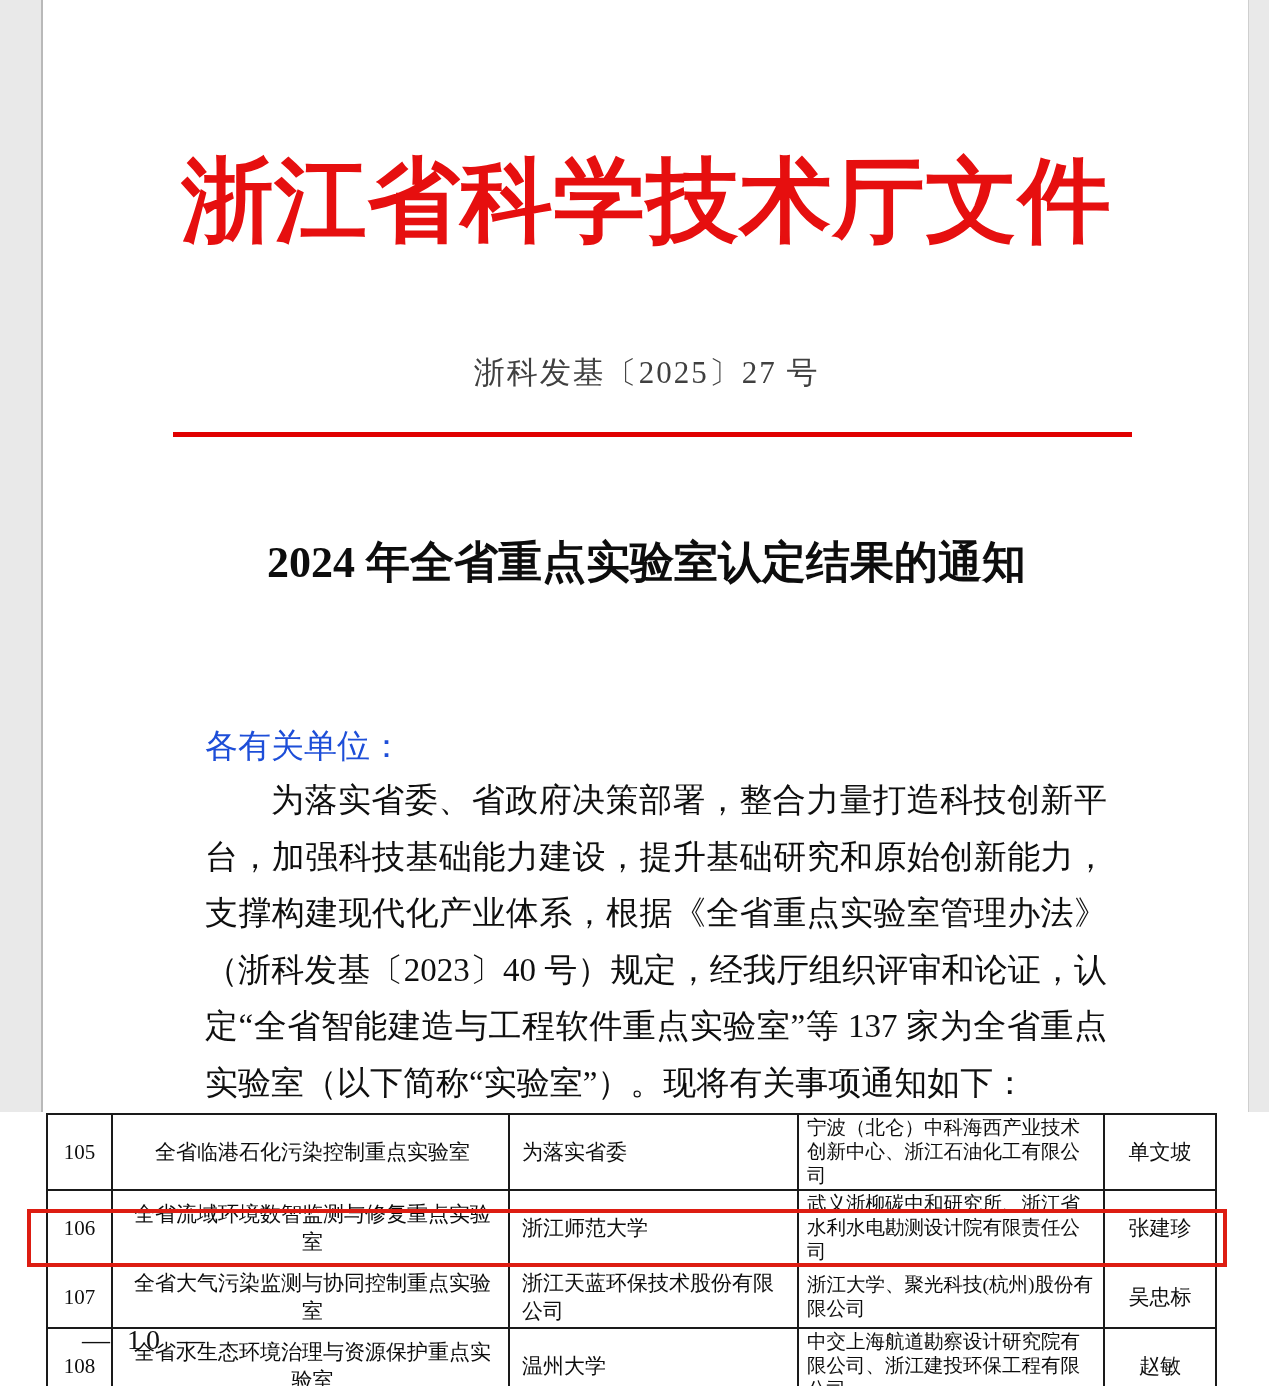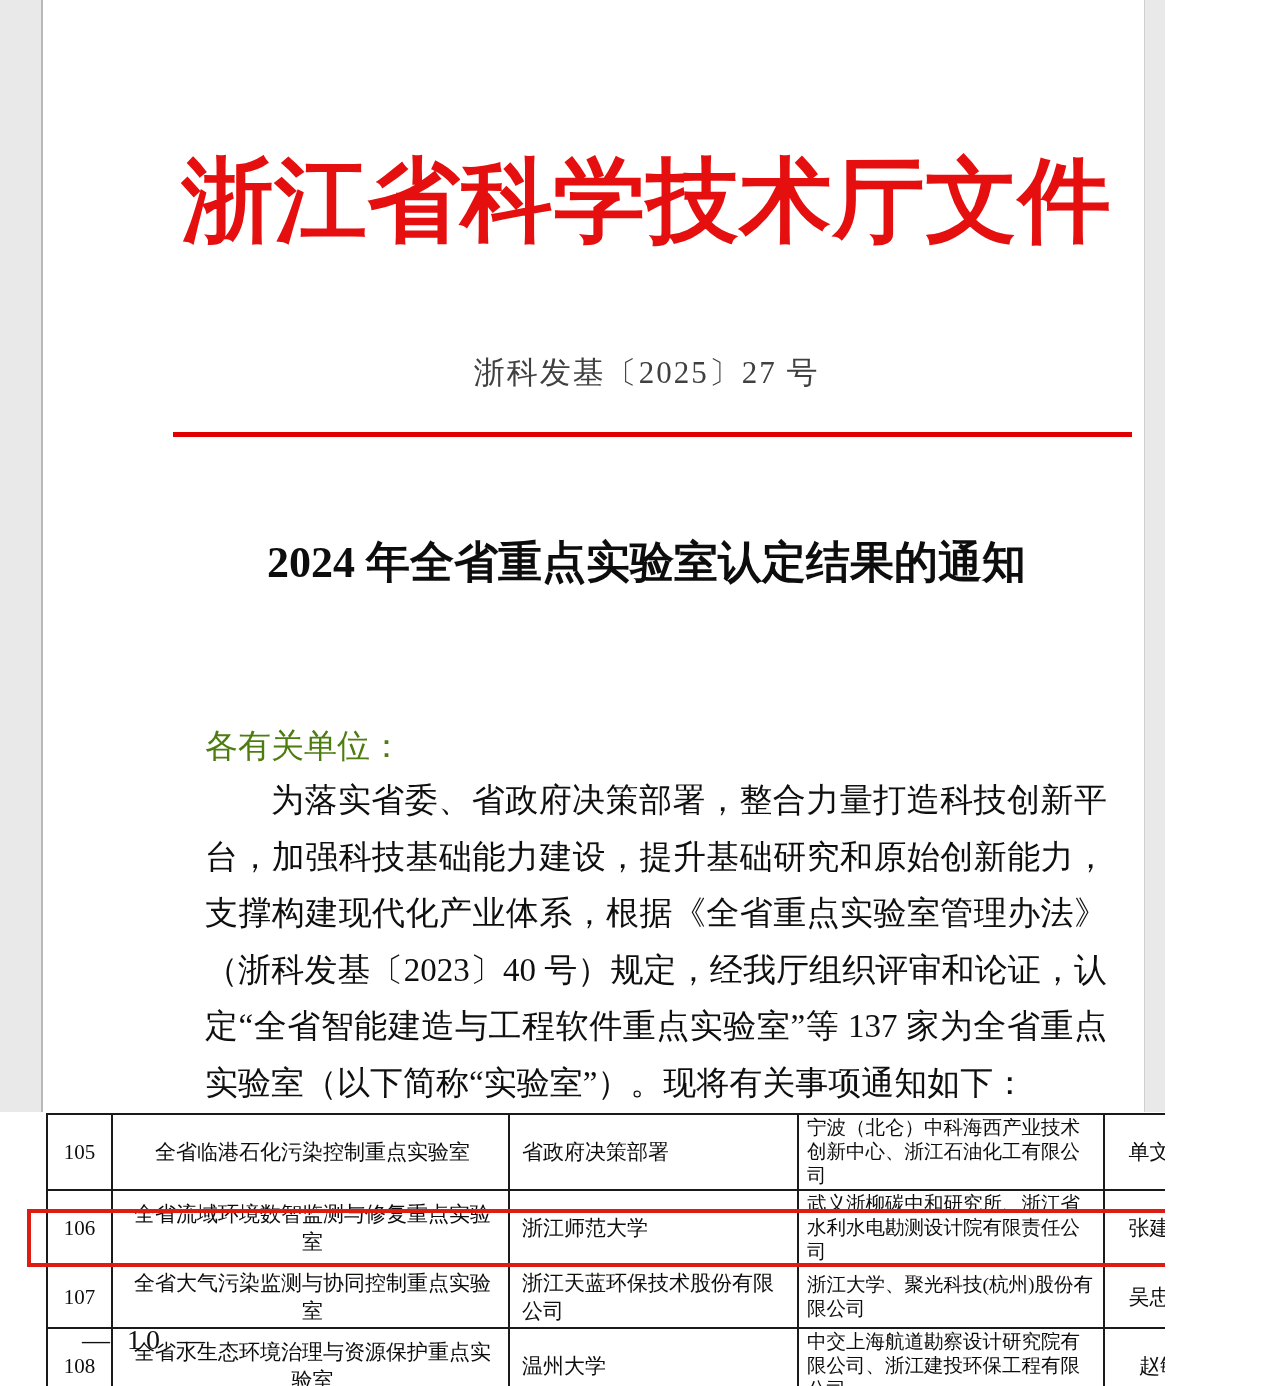--- a/index.html
+++ b/index.html
@@ -7,21 +7,21 @@
     --rule-red: #e00000;
     --highlight-red: #dd1d12;
     --margin-gray: #e9e9e9;
     --ink: #141414;
     --border-ink: #1a1a1a;
   }
   * { box-sizing: border-box; }
   html, body { margin: 0; padding: 0; background: #ffffff; }
   .screen {
     position: relative;
-    width: 1165px;
+    width: 1269px;
     height: 1386px;
     background: #ffffff;
     overflow: hidden;
     font-family: "Liberation Serif", "DejaVu Serif", serif;
     color: var(--ink);
   }
   .margin-strip-left {
     position: absolute; left: 0; top: 0;
     width: 43px; height: 1112px;
     background: var(--margin-gray);
@@ -53,21 +53,21 @@
     background: var(--rule-red);
   }
   .notice-title {
     position: absolute; top: 528px; left: 45px; width: 1203px;
     text-align: center;
     font-size: 44px; font-weight: bold; color: #0d0d0d;
     line-height: 70px;
   }
   .salutation {
     position: absolute; top: 724px; left: 205px;
-    font-size: 33px; color: #4d7c0f;
+    font-size: 33px; color: #1d4ed8;
   }
   .body-paragraph {
     position: absolute; top: 772px; left: 205px; width: 902px;
     font-size: 33px; line-height: 56.5px;
     color: #0f0f0f;
     text-align: justify;
     text-indent: 2em;
   }
   table.lab-table {
     position: absolute; top: 1113px; left: 46px;
@@ -138,21 +138,21 @@
       <col class="col-no">
       <col class="col-lab">
       <col class="col-inst">
       <col class="col-part">
       <col class="col-dir">
     </colgroup>
     <tbody>
     <tr>
       <td class="c-no">105</td>
       <td class="c-lab">全省临港石化污染控制重点实验室</td>
-      <td class="c-inst">省政府决策部署</td>
+      <td class="c-inst">为落实省委</td>
       <td class="c-part">宁波（北仑）中科海西产业技术创新中心、浙江石油化工有限公司</td>
       <td class="c-dir">单文坡</td>
     </tr>
 
     <tr>
       <td class="c-no">106</td>
       <td class="c-lab">全省流域环境数智监测与修复重点实验室</td>
       <td class="c-inst">浙江师范大学</td>
       <td class="c-part">武义浙柳碳中和研究所、浙江省水利水电勘测设计院有限责任公司</td>
       <td class="c-dir">张建珍</td>

